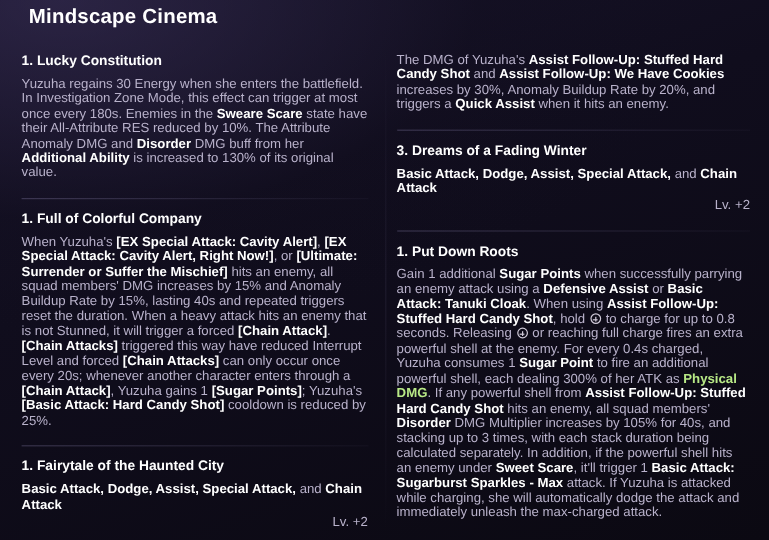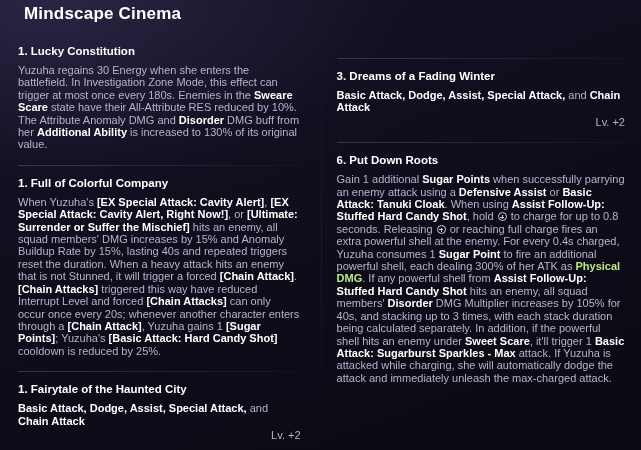--- a/index.html
+++ b/index.html
@@ -42,21 +42,21 @@
     letter-spacing: 1.6px;
     margin-top: 2px;
   }
   .cols {
     position: absolute;
     top: 44px;
     left: 0;
     right: 0;
     bottom: 0;
     display: flex;
-    gap: 12px;
+    gap: 0;
     z-index: 2;
   }
   .col {
     width: 50%;
     padding: 0 14px 0 18px;
     position: relative;
   }
   .col.right { padding-left: 10px; padding-right: 16px; }
   .section { margin-bottom: 14px; }
   .sec-head {
@@ -143,26 +143,27 @@
     </div>
     <div class="divider"></div>
     <div class="section">
       <div class="sec-head">1. Fairytale of the Haunted City</div>
       <div class="sec-body"><b>Basic Attack, Dodge, Assist, Special Attack,</b> and <b>Chain Attack</b><span class="lv">Lv. +2</span></div>
     </div>
   </div>
 
   <div class="col right">
     <div class="section">
+      <div class="sec-body">The DMG of Yuzuha's <b>Assist Follow-Up: Stuffed Hard Candy Shot</b> and <b>Assist Follow-Up: We Have Cookies</b> increases by 30%, Anomaly Buildup Rate by 20%, and triggers a <b>Quick Assist</b> when it hits an enemy.</div>
     </div>
     <div class="divider"></div>
     <div class="section">
       <div class="sec-head">3. Dreams of a Fading Winter</div>
       <div class="sec-body"><b>Basic Attack, Dodge, Assist, Special Attack,</b> and <b>Chain Attack</b><span class="lv">Lv. +2</span></div>
     </div>
     <div class="divider"></div>
     <div class="section">
-      <div class="sec-head">6. Put Down Roots</div>
+      <div class="sec-head">1. Put Down Roots</div>
       <div class="sec-body">Gain 1 additional <b>Sugar Points</b> when successfully parrying an enemy attack using a <b>Defensive Assist</b> or <b>Basic Attack: Tanuki Cloak</b>. When using <b>Assist Follow-Up: Stuffed Hard Candy Shot</b>, hold <span class="inline-icon"></span> to charge for up to 0.8 seconds. Releasing <span class="inline-icon"></span> or reaching full charge fires an extra powerful shell at the enemy. For every 0.4s charged, Yuzuha consumes 1 <b>Sugar Point</b> to fire an additional powerful shell, each dealing 300% of her ATK as <span class="phys">Physical DMG</span>. If any powerful shell from <b>Assist Follow-Up: Stuffed Hard Candy Shot</b> hits an enemy, all squad members' <b>Disorder</b> DMG Multiplier increases by 105% for 40s, and stacking up to 3 times, with each stack duration being calculated separately. In addition, if the powerful shell hits an enemy under <b>Sweet Scare</b>, it'll trigger 1 <b>Basic Attack: Sugarburst Sparkles - Max</b> attack. If Yuzuha is attacked while charging, she will automatically dodge the attack and immediately unleash the max-charged attack.</div>
     </div>
   </div>
 
 </div>
 
 </body></html>

